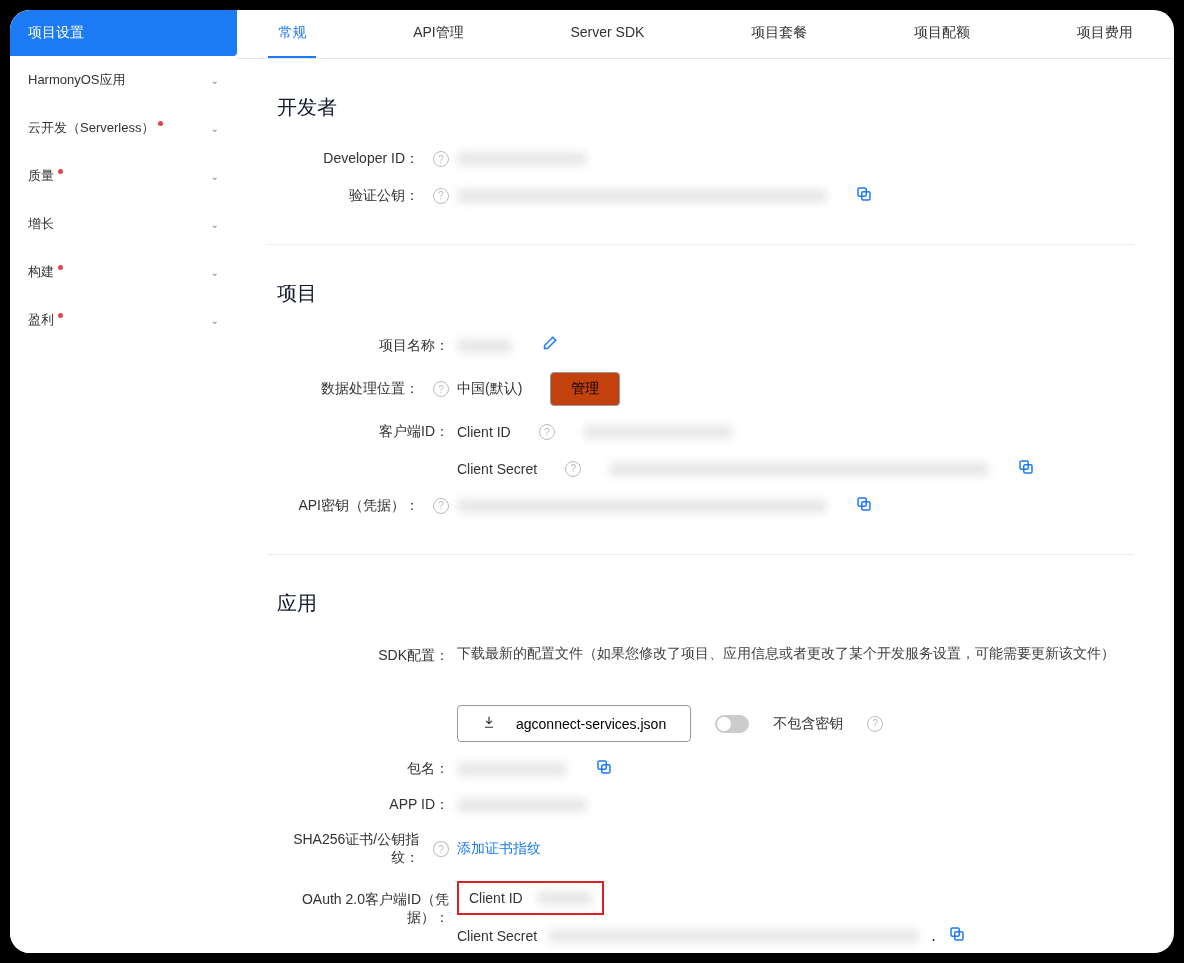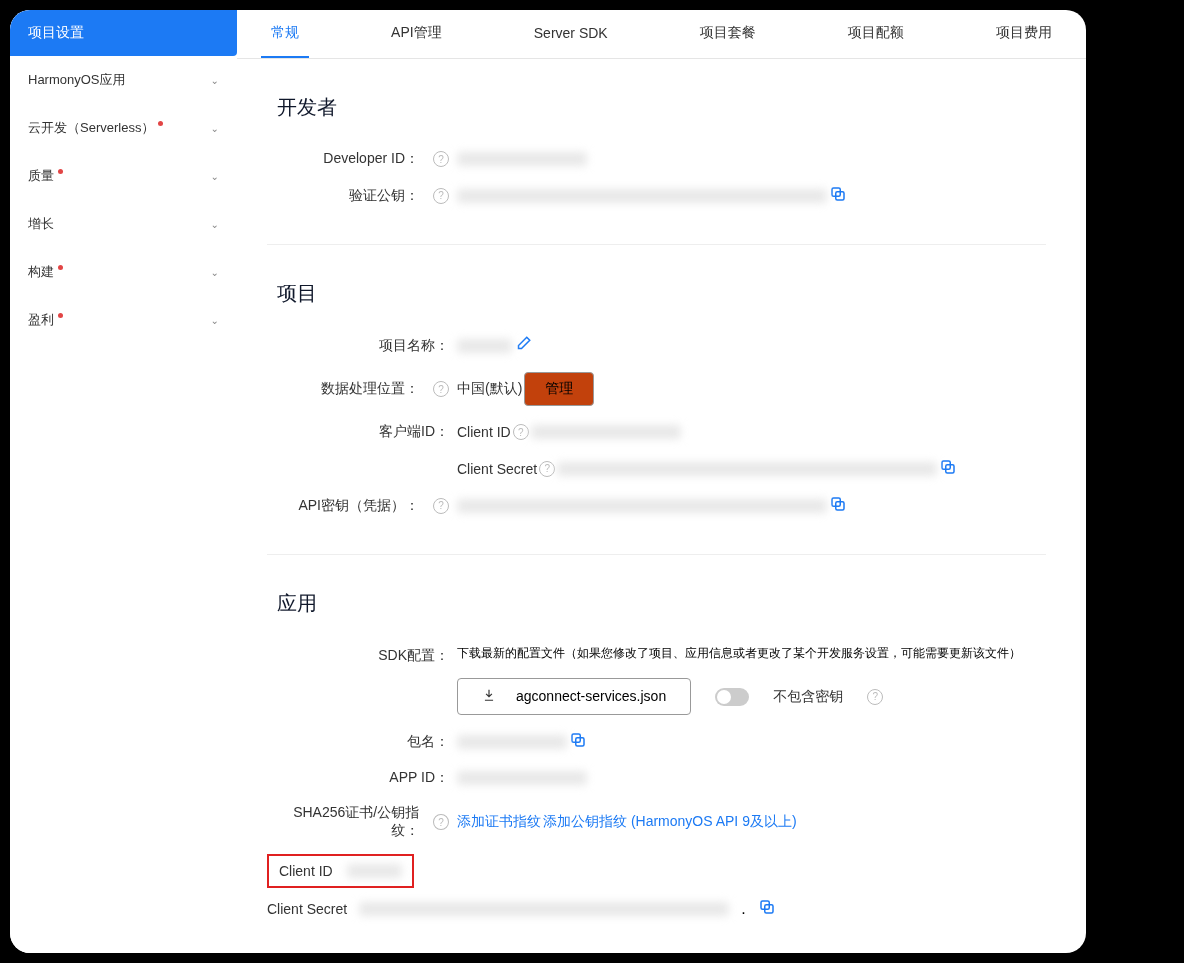--- a/index.html
+++ b/index.html
@@ -5,21 +5,21 @@
 * { box-sizing: border-box; margin: 0; padding: 0; }
 body {
   font-family: -apple-system, "PingFang SC", "Microsoft YaHei", sans-serif;
   background: #000;
   width: 1184px;
   height: 963px;
   overflow: hidden;
 }
 .frame {
   background: #fff;
-  width: 1076px;
+  width: 1164px;
   height: 943px;
   margin: 10px;
   border-radius: 20px;
   overflow: hidden;
   display: flex;
 }
 .sidebar {
   width: 227px;
   background: #fff;
   flex-shrink: 0;
@@ -60,21 +60,20 @@
   display: flex;
   flex-direction: column;
   overflow: auto;
 }
 .tabs {
   display: flex;
   border-bottom: 1px solid #e5e5e5;
   padding: 0 20px;
   gap: 64px;
   justify-content: space-around;
-  align-items: center;
 }
 .tab {
   padding: 14px 10px;
   font-size: 14px;
   color: #333;
   cursor: pointer;
   border-bottom: 2px solid transparent;
 }
 .tab.active {
   color: #1c7af4;
@@ -110,21 +109,21 @@
   padding-right: 8px;
   display: flex;
   align-items: center;
   justify-content: flex-end;
   gap: 14px;
 }
 .row-value {
   flex: 1;
   display: flex;
   align-items: center;
-  gap: 2px;
+  gap: 28px;
   font-size: 14px;
   color: #333;
 }
 .blur {
   display: inline-block;
   background: #e8e8e8;
   border-radius: 4px;
   filter: blur(4px);
 }
 .help-icon {
@@ -154,20 +153,21 @@
   margin-top: 30px;
 }
 .download-btn {
   border: 1px solid #999;
   background: #fff;
   padding: 9px 24px;
   border-radius: 4px;
   font-size: 14px;
   cursor: pointer;
   display: inline-flex;
+  align-items: center;
   gap: 20px;
 }
 .toggle {
   width: 34px;
   height: 18px;
   background: #ccc;
   border-radius: 10px;
   position: relative;
   cursor: pointer;
 }
@@ -175,22 +175,22 @@
   content: '';
   width: 14px;
   height: 14px;
   background: #fff;
   border-radius: 50%;
   position: absolute;
   top: 2px;
   left: 2px;
 }
 .sdk-desc {
-  font-size: 12px;
-  color: #000000;
+  font-size: 14px;
+  color: #404040;
   margin-bottom: 14px;
 }
 .highlight-box {
   border: 2px solid #e02020;
   padding: 7px 10px;
   display: inline-flex;
   align-items: center;
   gap: 14px;
 }
 .inline-label {
@@ -385,24 +385,26 @@
               <span class="blur" style="width:130px;height:14px"></span>
             </div>
         </div>
         <div class="row">
           <div class="row-label">
               <span>SHA256证书/公钥指纹：</span>
               <span class="help-icon">?</span>
             </div>
           <div class="row-value">
             <span class="link">添加证书指纹</span>
-            <span class="link">添加公钥指纹 (HarmonyOS API 9及以上)</span>
           </div>
         </div>
         <div class="oauth-row">
+          <div class="row-label" style="padding-top:10px">
+              <span>OAuth 2.0客户端ID（凭据）：</span>
+            </div>
           <div class="oauth-values">
             <div class="oauth-line">
               <span class="highlight-box">
                 <span class="inline-label">Client ID</span>
                 <span class="blur" style="width:55px;height:14px"></span>
               </span>
             </div>
             <div class="oauth-line">
               <span class="inline-label">Client Secret</span>
               <span class="blur" style="width:370px;height:14px"></span>

